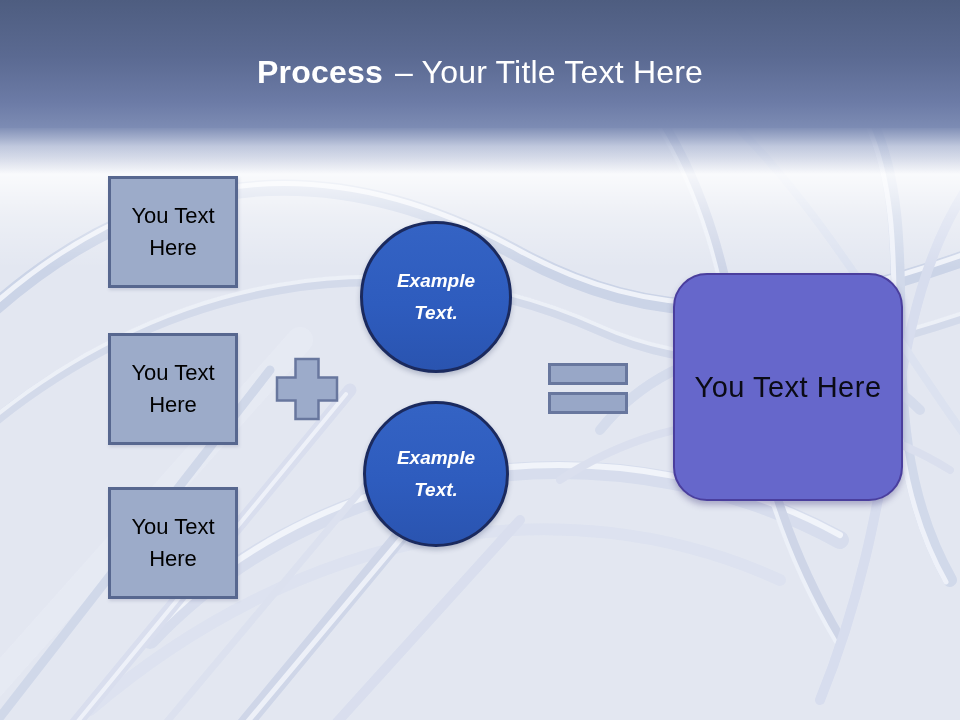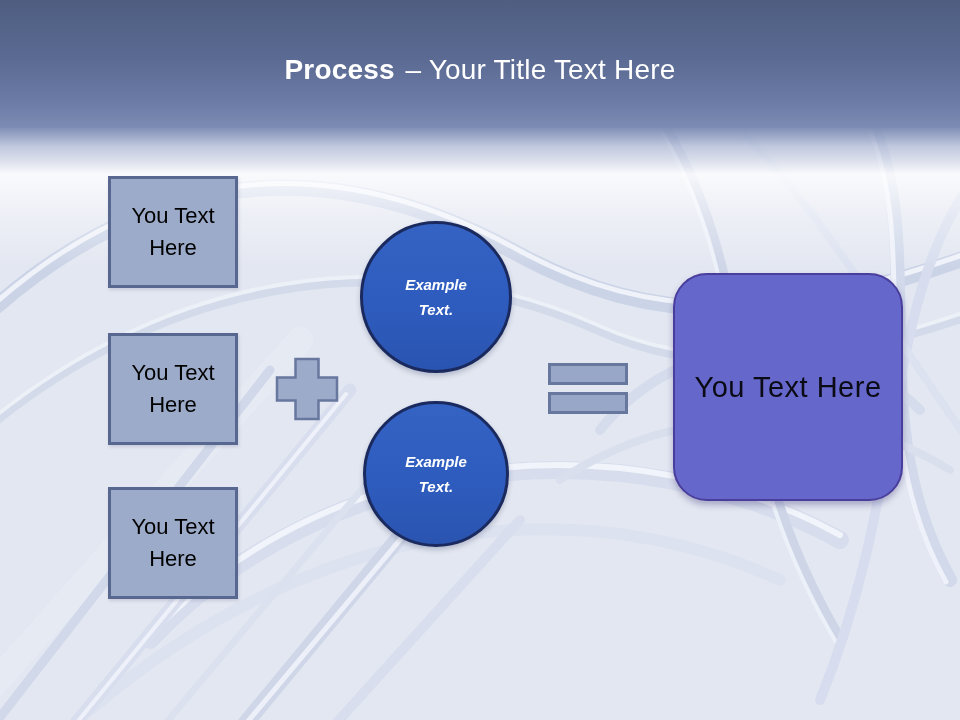--- a/index.html
+++ b/index.html
@@ -22,42 +22,42 @@
     position:absolute;left:0;top:0;width:960px;height:128px;z-index:3;
     background:linear-gradient(180deg,var(--header-top,#4e5d80) 0%,#5b6a92 45%,#6c7ba6 80%,var(--header-bottom,#7d8cb4) 100%);
   }
   .header-fade{
     position:absolute;left:0;top:128px;width:960px;height:46px;z-index:3;
     background:linear-gradient(180deg,rgba(125,140,180,.95) 0%,rgba(160,172,204,.55) 40%,rgba(227,231,241,0) 100%);
     pointer-events:none;
   }
   .title{
     margin:0;padding-top:56px;text-align:center;
-    font-size:28px;line-height:1;color:var(--title-color,#fff);font-weight:400;
+    font-size:32px;line-height:1;color:var(--title-color,#fff);font-weight:400;
     letter-spacing:.2px;
   }
   .t-bold{font-weight:700;}
   .t-rest{margin-left:.38em;}
   
   .shape{position:absolute;z-index:4;display:flex;align-items:center;justify-content:center;text-align:center;box-sizing:border-box;}
   .input-box{
     left:108px;width:130px;height:112px;
     background:var(--box-fill,#9cabc9);
     border:3px solid var(--box-border,#57678f);
     color:#000000;font-size:22px;line-height:1.45;
     box-shadow:1px 2px 3px rgba(70,80,120,.18);
   }
   .box-1{top:176px;}.box-2{top:333px;}.box-3{top:487px;}
   .pre{white-space:pre-line;}
   .op-plus{left:275px;top:357px;width:64px;height:64px;z-index:4;position:absolute;}
   .circle{
     border-radius:50%;
     background:linear-gradient(180deg,#3463c4 0%,var(--circle-fill,#2e5cbe) 55%,#2a54b0 100%);
     border:3px solid var(--circle-border,#1b2a5e);
-    color:#fff;font-size:15px;font-weight:700;font-style:italic;line-height:1.7;
+    color:#fff;font-size:19px;font-weight:700;font-style:italic;line-height:1.7;
     box-shadow:0 3px 5px rgba(40,50,90,.25);
   }
   .circle-1{left:360px;top:221px;width:152px;height:152px;}
   .circle-2{left:363px;top:401px;width:146px;height:146px;}
   .eq-bar{
     position:absolute;left:548px;width:80px;height:22px;z-index:4;box-sizing:border-box;
     background:var(--operator-fill,#98a7c7);
     border:3px solid var(--operator-border,#68779e);
   }
   .eq-top{top:363px;}.eq-bottom{top:392px;}

